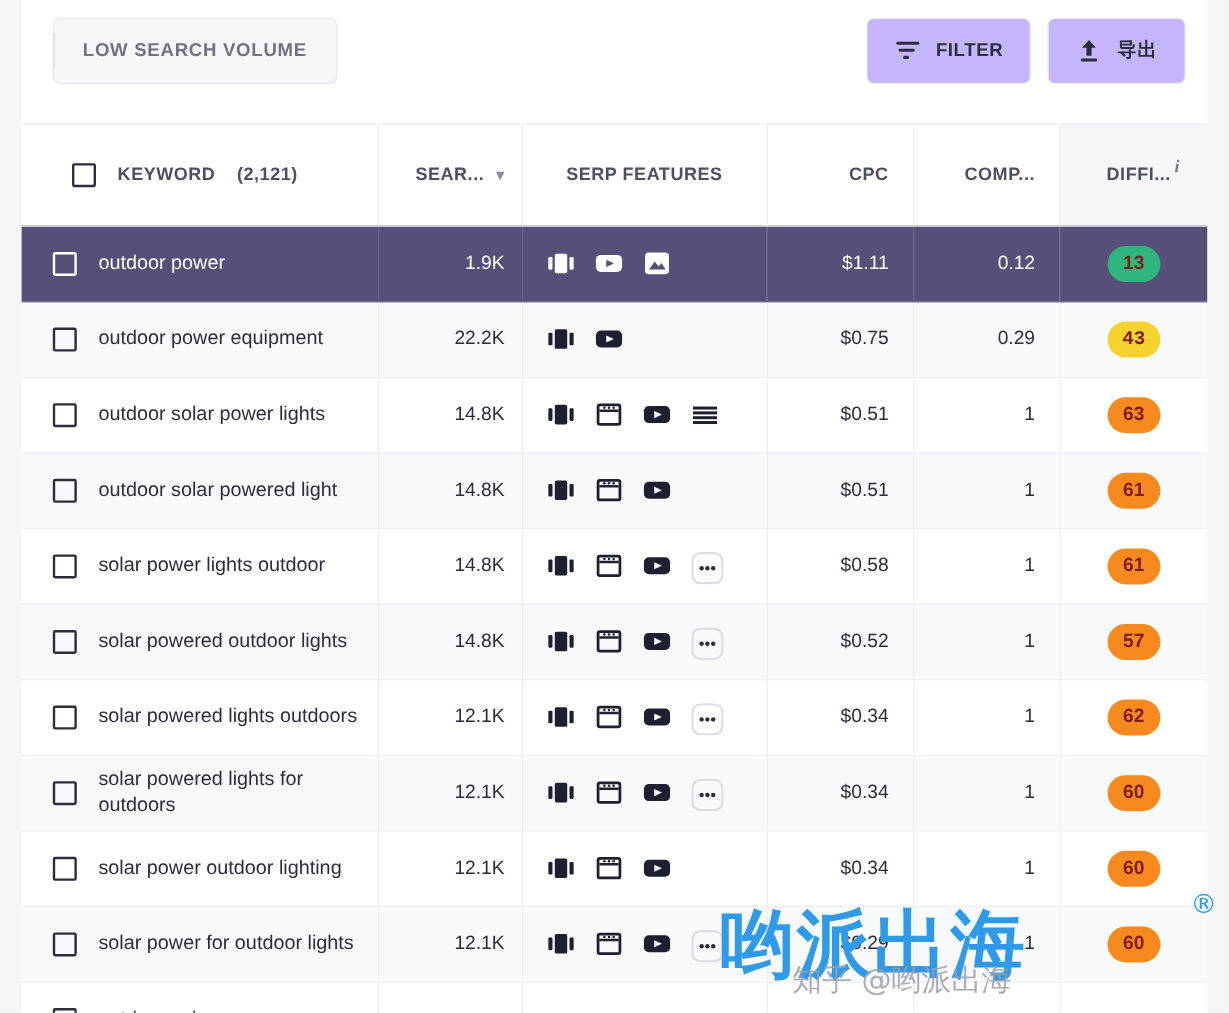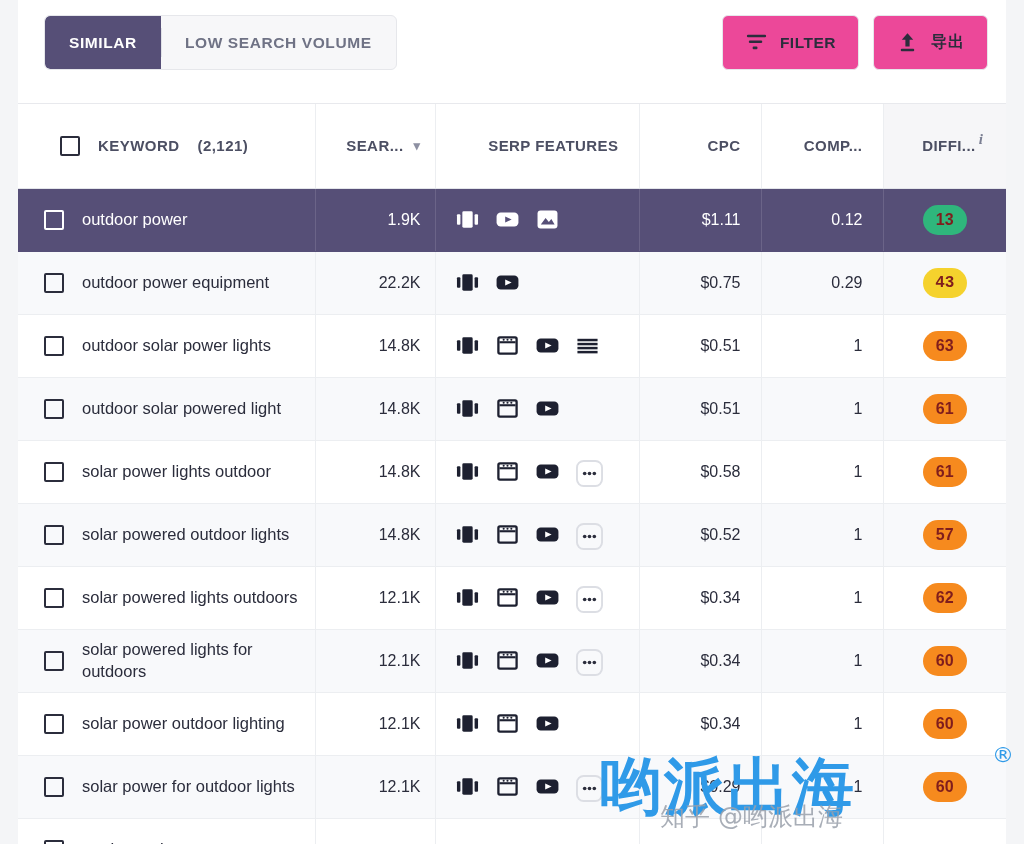--- a/index.html
+++ b/index.html
@@ -42,21 +42,21 @@
   .tab.active { background: #564f77; color: #ffffff; border-radius: 5px 0 0 5px; }
   .tab.sep::before {
     content: ""; position: absolute; left: 0; top: 12px; bottom: 12px;
     width: 1px; background: #e0e1e7;
   }
 
   .tb-right { position: absolute; right: 18px; top: 15px; display: flex; gap: 14px; }
   .tb-btn {
     height: 55px; display: flex; align-items: center; gap: 12px;
     padding: 0 22px;
-    background: #ec4899;
+    background: #c4b5fd;
     border: 1px solid #e6e7eb; border-radius: 6px;
     font-size: 15.5px; font-weight: 700; letter-spacing: .5px;
     color: #2b2d3c; cursor: pointer;
   }
   .tb-btn .lbl-cn { font-size: 16px; letter-spacing: 1px; }
 
   
   .table { width: 100%; border-collapse: collapse; table-layout: fixed; }
   .table col.c-kw    { width: 297px; }
   .table col.c-vol   { width: 120px; }
@@ -71,21 +71,21 @@
     color: #4c4f63;
     border-right: 1px solid #eceef1;
     border-bottom: 1px solid #e3e5ea;
     background: #ffffff;
     vertical-align: middle;
     text-align: right;
     padding-right: 20px;
     white-space: nowrap;
   }
   thead th.th-kw   { text-align: left; padding-left: 26px; padding-right: 0; }
-  thead th.th-serp { text-align: right; padding-left: 20px; }
+  thead th.th-serp { text-align: center; padding-left: 20px; }
   thead th.th-diff { background: #f6f6f8; border-right: none; text-align: center; padding-right: 0; }
   thead th.th-vol  { text-align: center; padding-right: 14px; }
 
   .th-inner { display: flex; align-items: center; margin-left: 16px; }
   .th-kw .th-inner { gap: 18px; }
   .th-vol .th-inner { justify-content: flex-end; gap: 10px; }
   .th-diff .th-inner { justify-content: center; gap: 3px; }
   .chev { font-size: 13px; color: #8d90a2; }
   .info-i {
     font-family: "Liberation Serif", serif; font-style: italic;
@@ -157,23 +157,20 @@
   }
 </style>
 </head>
 <body>
 
 <div id="app">
   <div class="panel">
 
     <div class="toolbar">
       <div class="tabs">
-        <div class="tab active">
-          <span>SIMILAR</span>
-        </div>
         <div class="tab sep">
           <span>LOW SEARCH VOLUME</span>
         </div>
       </div>
 
       <div class="tb-right">
         <div class="tb-btn">
           <span class="ic">
             <svg width="23" height="23" viewBox="0 0 24 24" fill="#2b2d3c">
               <rect x="2" y="4" width="20" height="2.6" rx="1.2"></rect>

